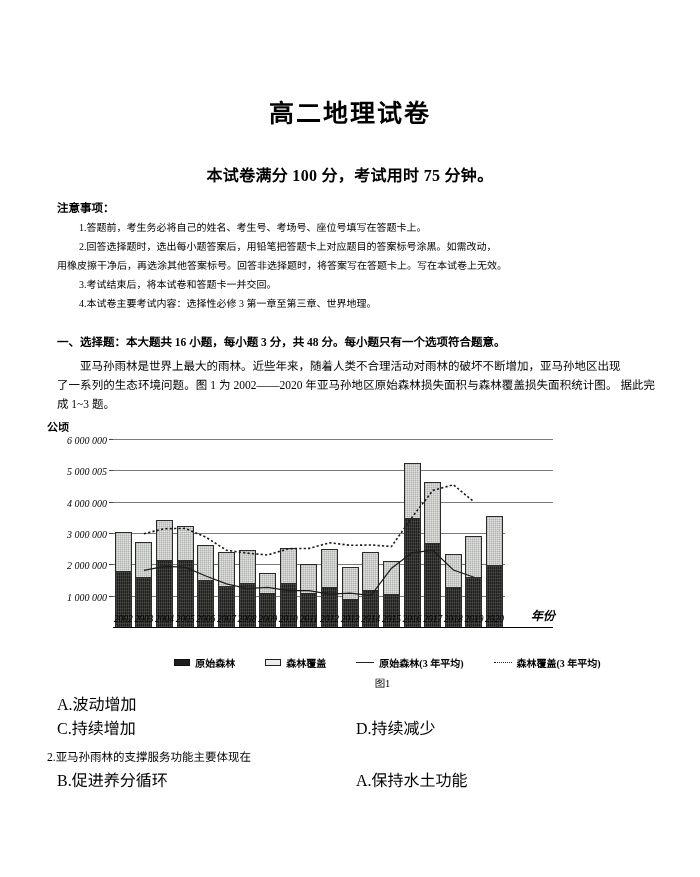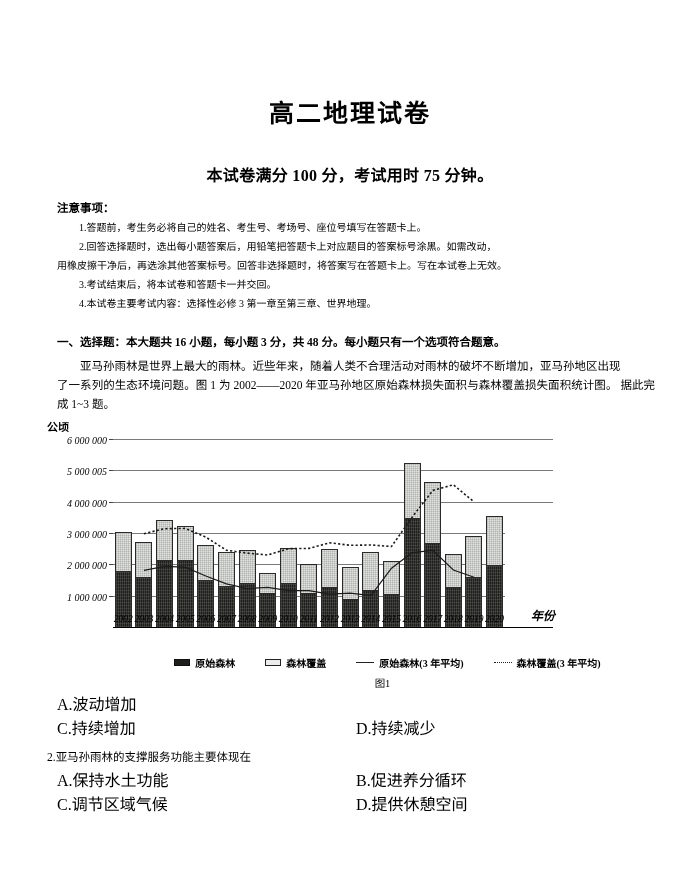--- a/index.html
+++ b/index.html
@@ -481,23 +481,19 @@
       </div>
       <div class="q-options">
         <div class="opt">C.持续增加</div>
         <div class="opt">D.持续减少</div>
       </div>
     </div>
 
     <div class="q-block">
       <div class="q-stem">2.亚马孙雨林的支撑服务功能主要体现在</div>
       <div class="q-options">
+        <div class="opt">B.促进养分循环</div>
         <div class="opt">A.保持水土功能</div>
-        <div class="opt">B.促进养分循环</div>
-      </div>
-      <div class="q-options">
-        <div class="opt">C.调节区域气候</div>
-        <div class="opt">D.提供休憩空间</div>
       </div>
     </div>
   </div>
 
 </div>
 
 </body></html>

